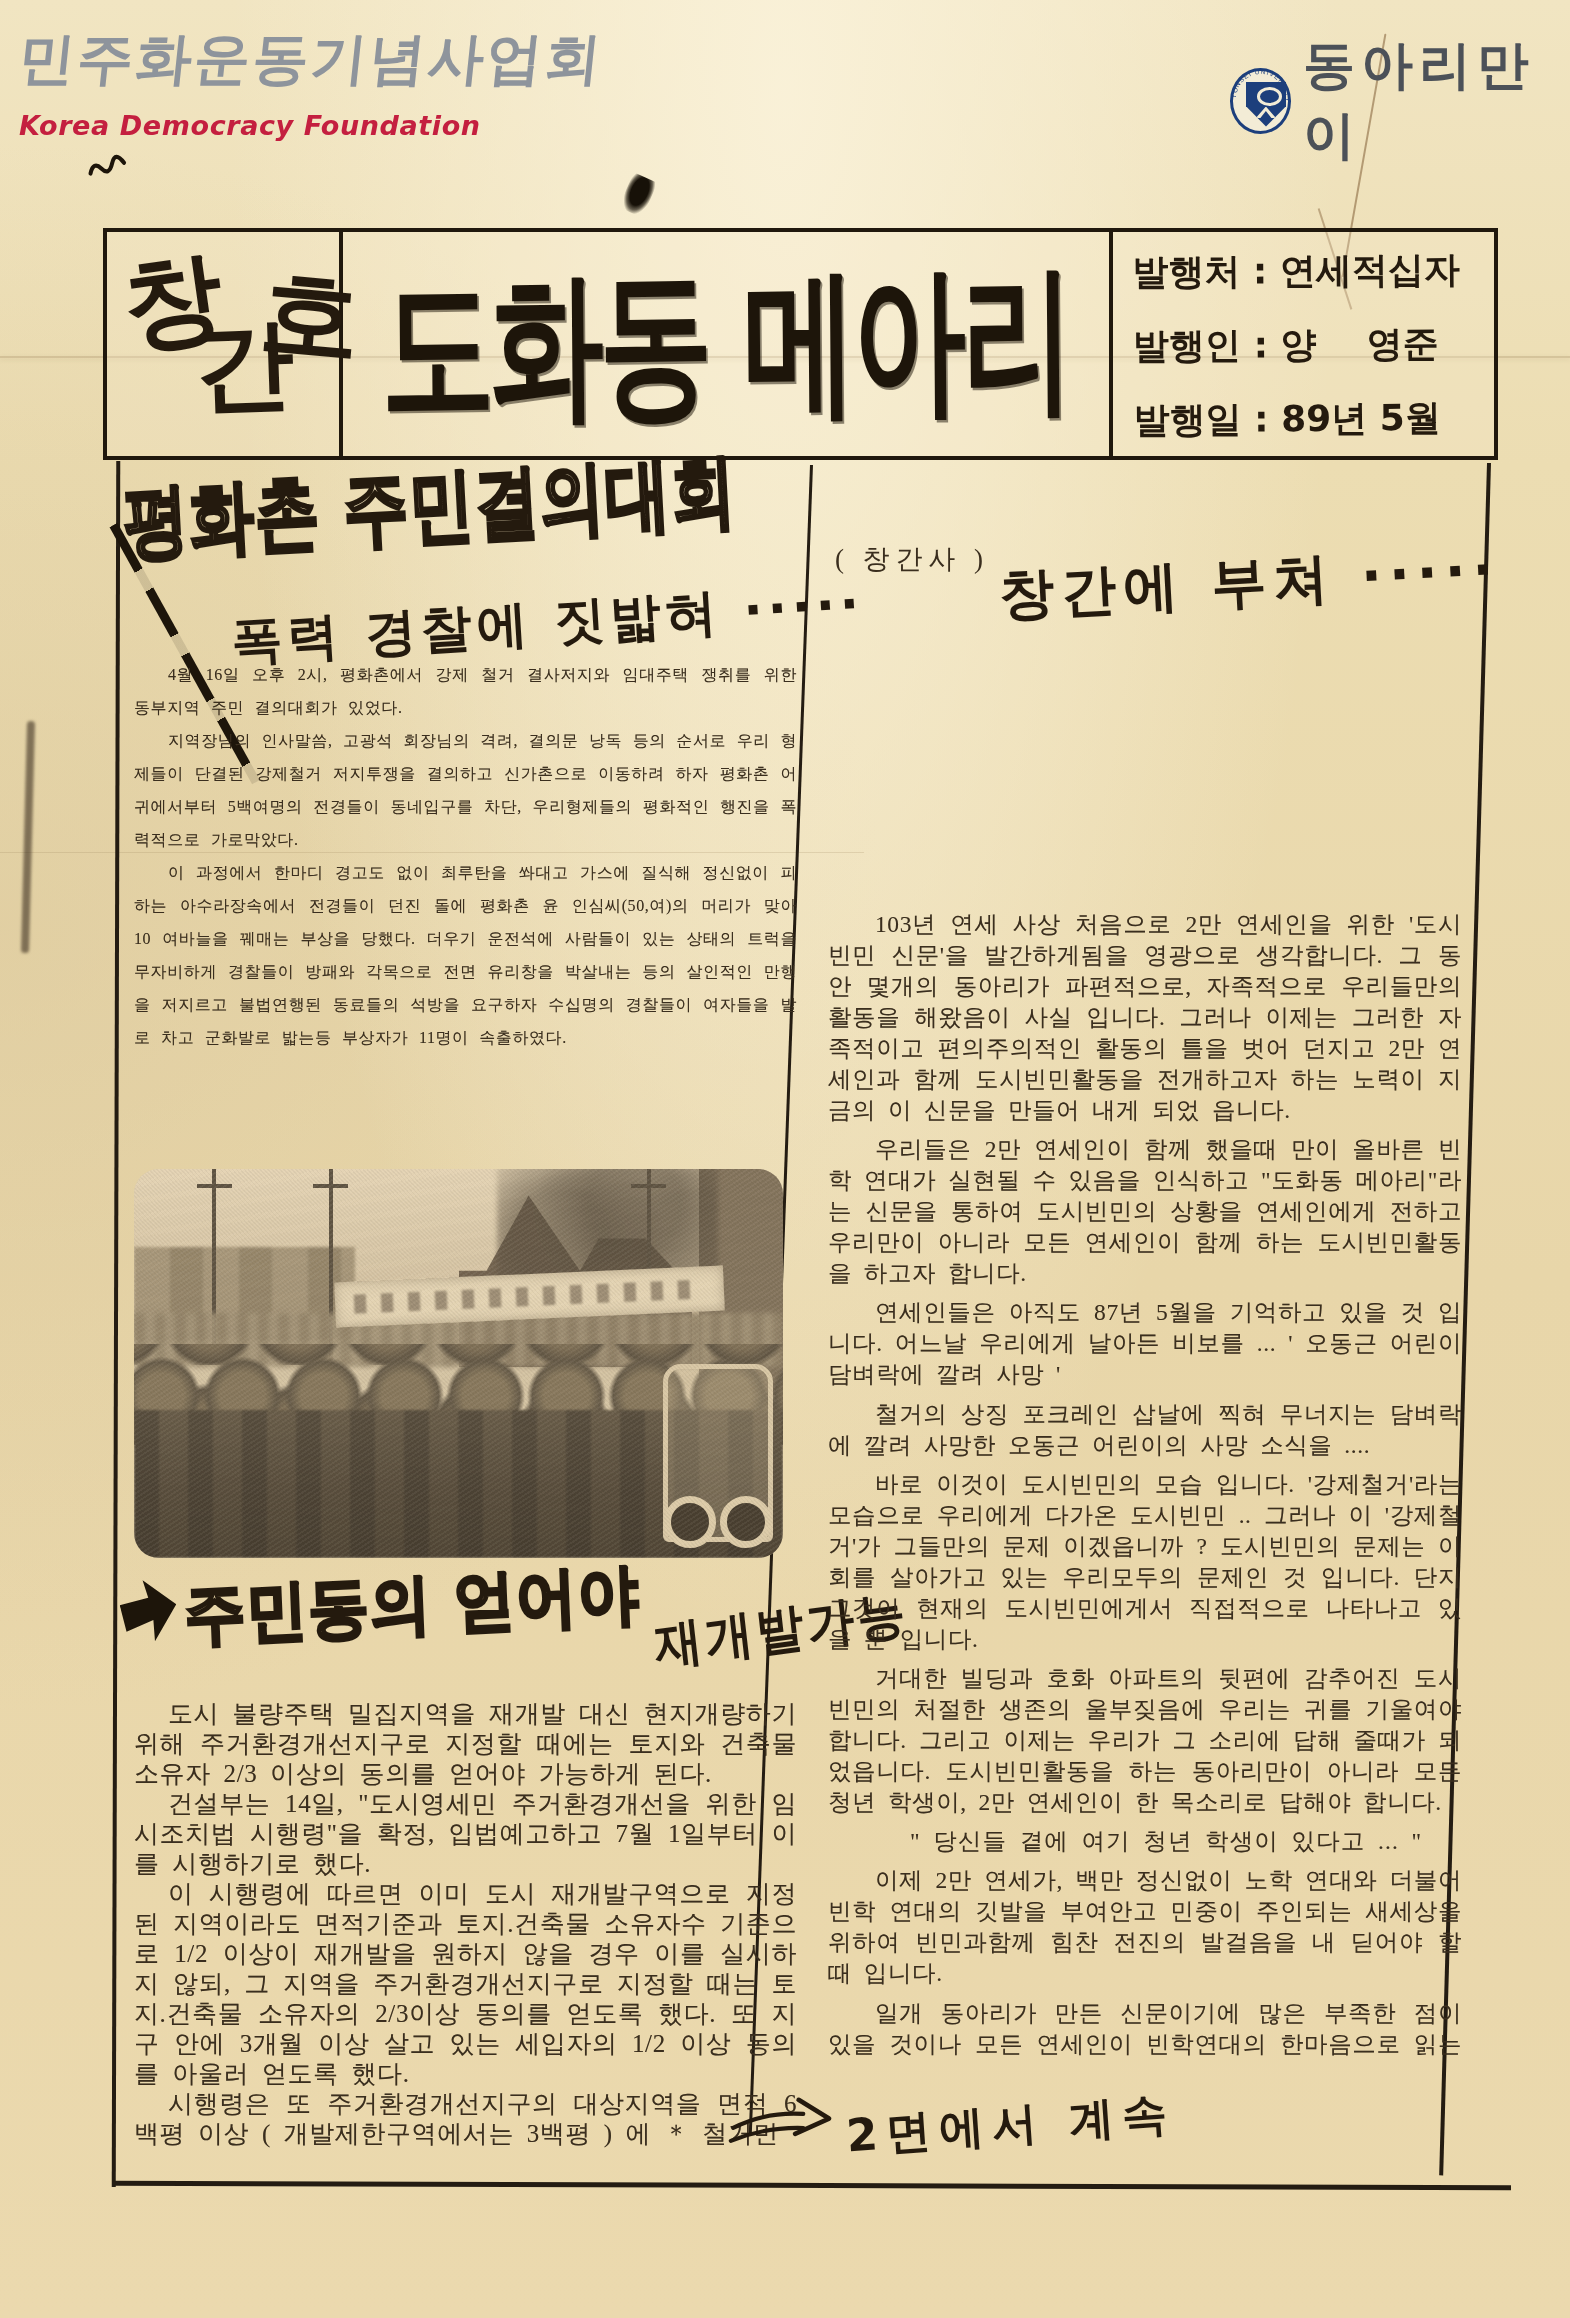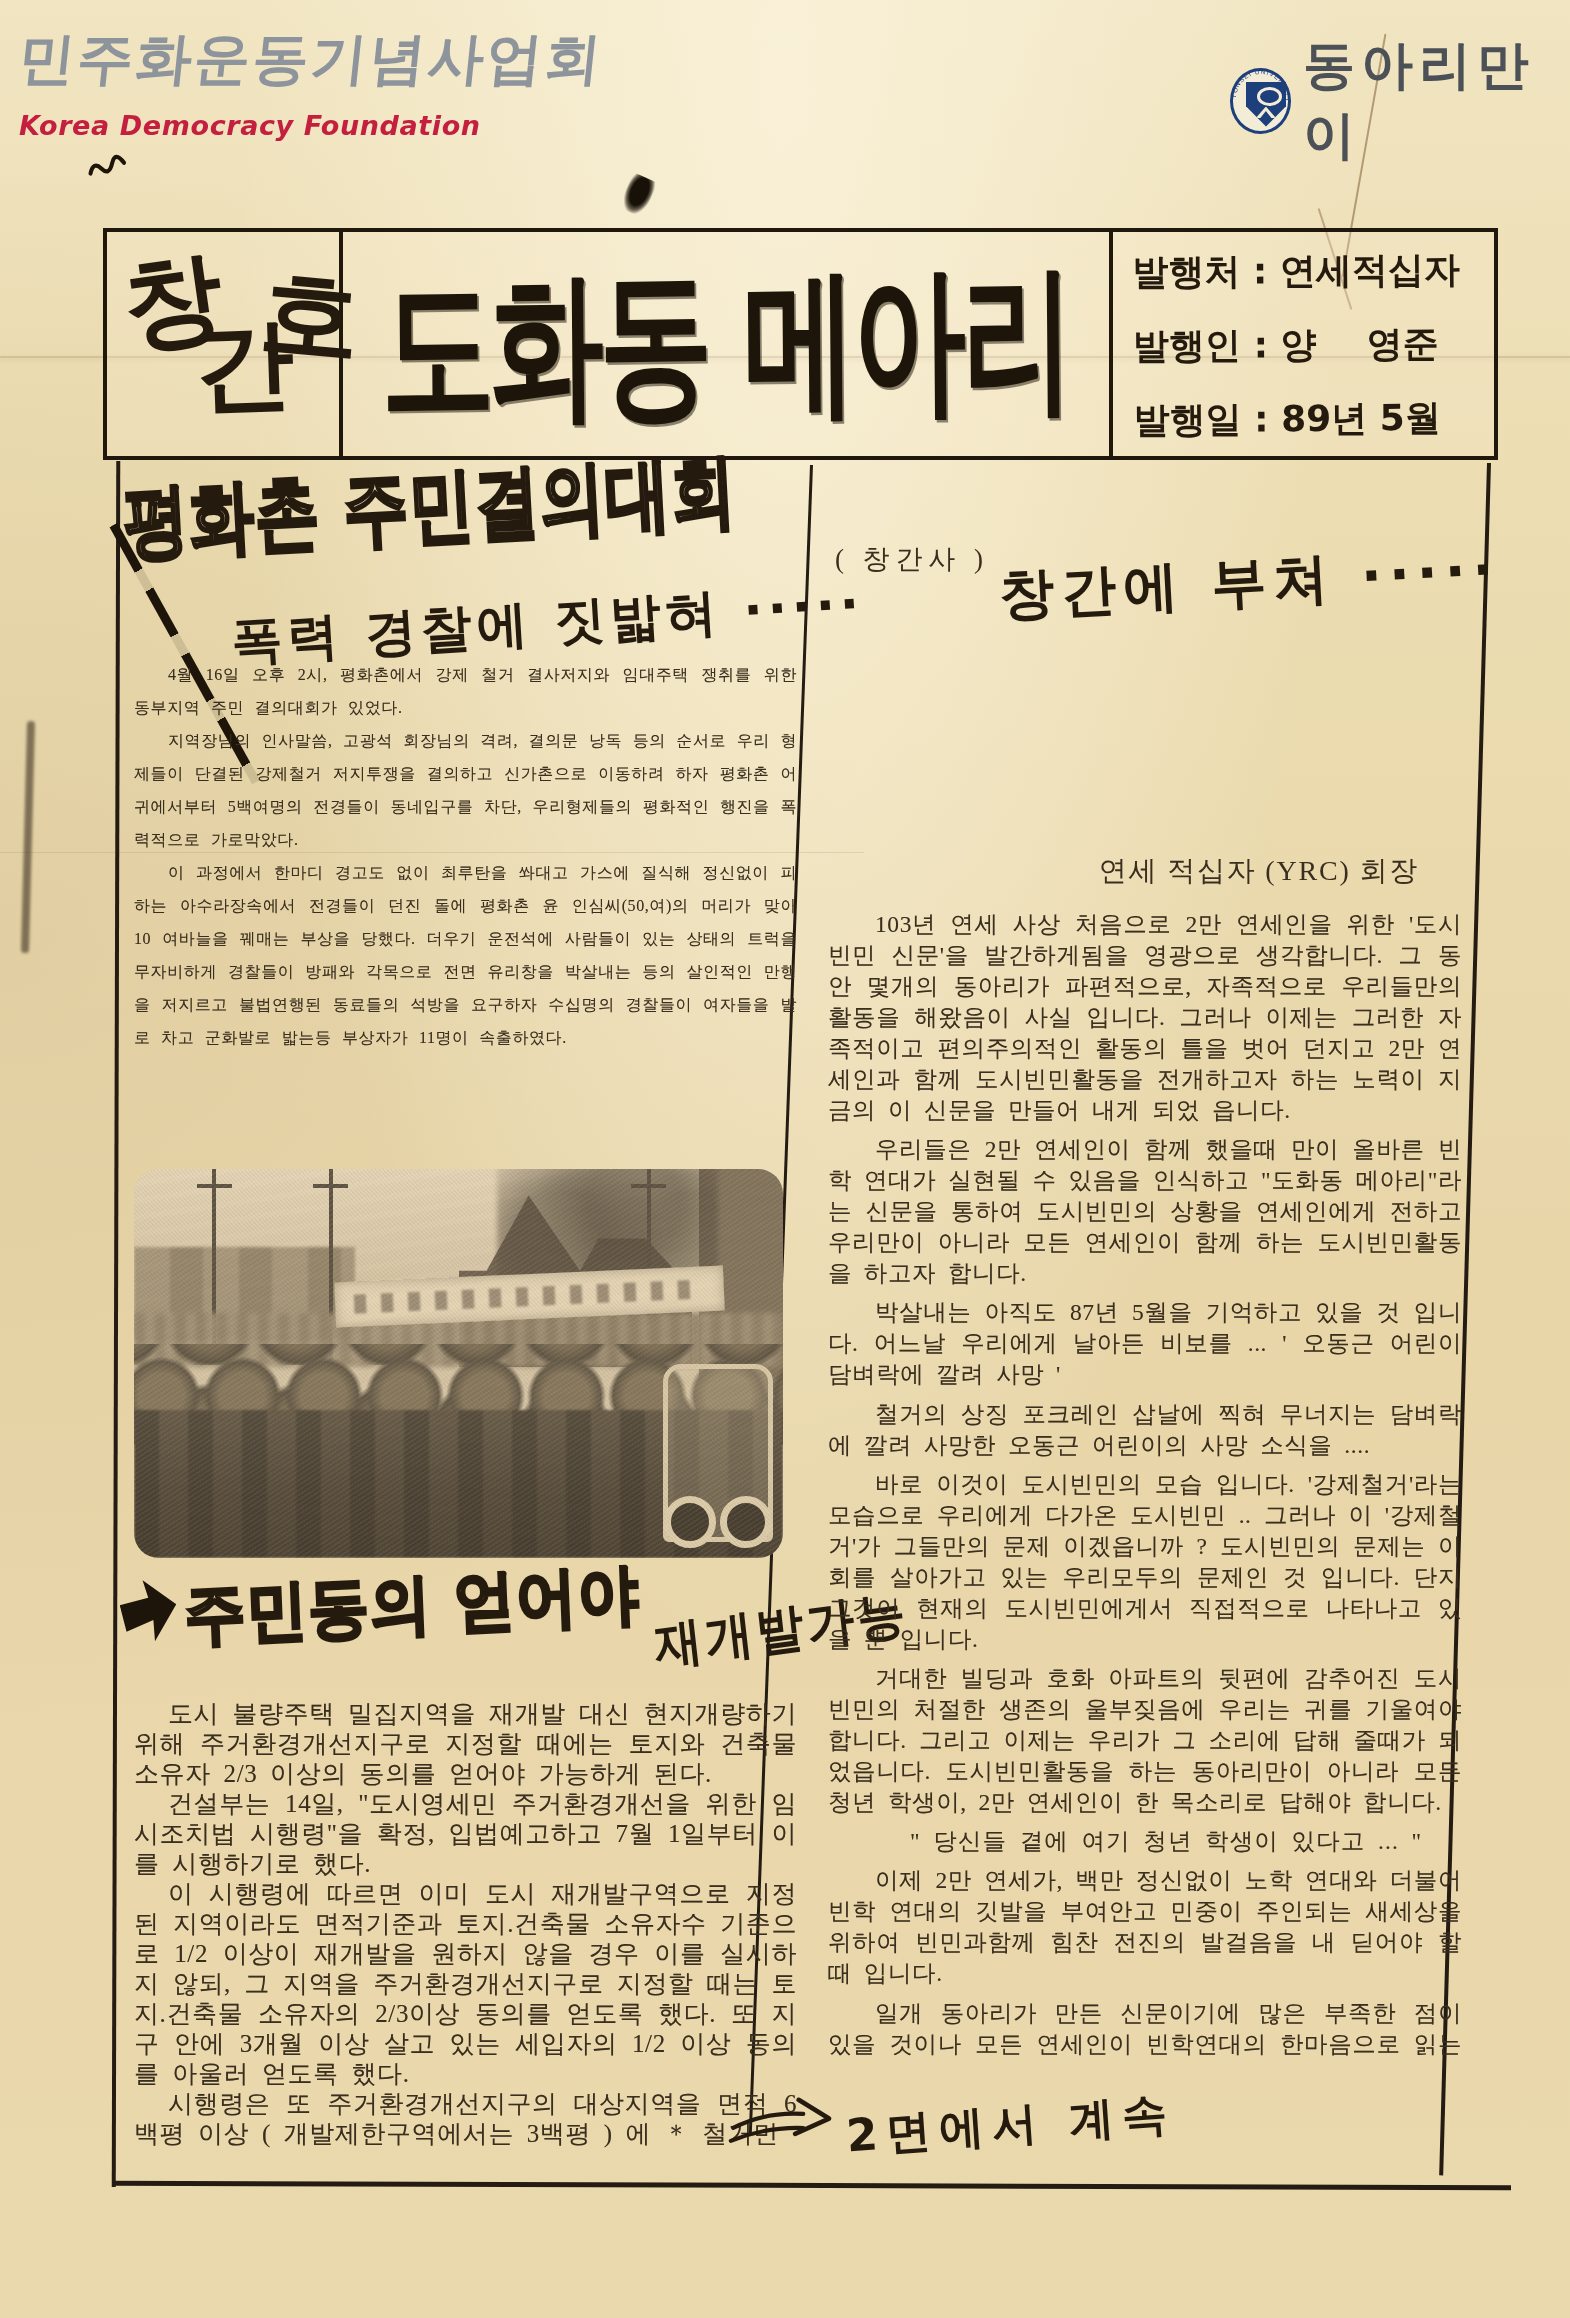--- a/index.html
+++ b/index.html
@@ -216,26 +216,25 @@
 
   <div class="ltext a2">
     <p>도시 불량주택 밀집지역을 재개발 대신 현지개량하기 위해 주거환경개선지구로 지정할 때에는 토지와 건축물 소유자 2/3 이상의 동의를 얻어야 가능하게 된다.</p>
     <p>건설부는 14일, "도시영세민 주거환경개선을 위한 임시조치법 시행령"을 확정, 입법예고하고 7월 1일부터 이를 시행하기로 했다.</p>
     <p>이 시행령에 따르면 이미 도시 재개발구역으로 지정된 지역이라도 면적기준과 토지.건축물 소유자수 기준으로 1/2 이상이 재개발을 원하지 않을 경우 이를 실시하지 않되, 그 지역을 주거환경개선지구로 지정할 때는 토지.건축물 소유자의 2/3이상 동의를 얻도록 했다.  또 지구 안에 3개월 이상 살고 있는 세입자의 1/2 이상 동의를 아울러 얻도록 했다.</p>
     <p>시행령은 또 주거환경개선지구의 대상지역을 면적 6백평 이상 ( 개발제한구역에서는 3백평 ) 에  ＊ 철거민</p>
   </div>
 
   <div class="kicker">( 창간사 )</div>
   <div class="handline ed-title">창간에 부쳐 ·····</div>
-  <div class="byline">연세 적십자 (YRC) 회장</div>
 
   <div class="rtext">
     <p>103년 연세 사상 처음으로 2만 연세인을 위한 '도시빈민 신문'을 발간하게됨을 영광으로 생각합니다. 그 동안 몇개의 동아리가 파편적으로, 자족적으로 우리들만의 활동을 해왔음이 사실 입니다. 그러나 이제는 그러한 자족적이고 편의주의적인 활동의 틀을 벗어 던지고 2만 연세인과 함께 도시빈민활동을 전개하고자 하는 노력이 지금의 이 신문을 만들어 내게 되었 읍니다.</p>
     <p>우리들은 2만 연세인이 함께 했을때 만이 올바른 빈학 연대가 실현될 수 있음을 인식하고 "도화동 메아리"라는 신문을 통하여 도시빈민의 상황을 연세인에게 전하고 우리만이 아니라 모든 연세인이 함께 하는 도시빈민활동을 하고자 합니다.</p>
-    <p>박살내는 아직도 87년 5월을 기억하고 있을 것 입니다. 어느날 우리에게 날아든 비보를 ...  ' 오동근 어린이 담벼락에 깔려 사망 '</p>
+    <p>연세인들은 아직도 87년 5월을 기억하고 있을 것 입니다. 어느날 우리에게 날아든 비보를 ...  ' 오동근 어린이 담벼락에 깔려 사망 '</p>
     <p>철거의 상징 포크레인 삽날에 찍혀 무너지는 담벼락에 깔려 사망한 오동근 어린이의 사망 소식을 ....</p>
     <p>바로 이것이 도시빈민의 모습 입니다. '강제철거'라는 모습으로 우리에게 다가온 도시빈민 .. 그러나 이 '강제철거'가 그들만의 문제 이겠읍니까 ? 도시빈민의 문제는 이  회를 살아가고 있는 우리모두의 문제인 것 입니다. 단지 그것이 현재의 도시빈민에게서 직접적으로 나타나고 있을 뿐 입니다.</p>
     <p>거대한 빌딩과 호화 아파트의 뒷편에 감추어진 도시빈민의 처절한 생존의 울부짖음에 우리는 귀를 기울여야 합니다. 그리고 이제는 우리가 그 소리에 답해 줄때가 되었읍니다. 도시빈민활동을 하는 동아리만이 아니라 모든 청년 학생이, 2만 연세인이 한 목소리로 답해야 합니다.</p>
     <p class="quote">" 당신들 곁에 여기 청년 학생이 있다고 ... "</p>
     <p>이제 2만 연세가, 백만 정신없이 노학 연대와 더불어 빈학 연대의 깃발을 부여안고 민중이 주인되는 새세상을 위하여 빈민과함께 힘찬 전진의 발걸음을 내 딛어야 할 때 입니다.</p>
     <p>일개 동아리가 만든 신문이기에 많은 부족한 점이 있을 것이나 모든 연세인이 빈학연대의 한마음으로 읽는다면 ' 도화동 메아리'는 진정한 빈학 연대의 매개자로서의 역할을 다 할수 있으리라 믿읍니다.</p>
 
   </div>
 
   <div class="footnote">

